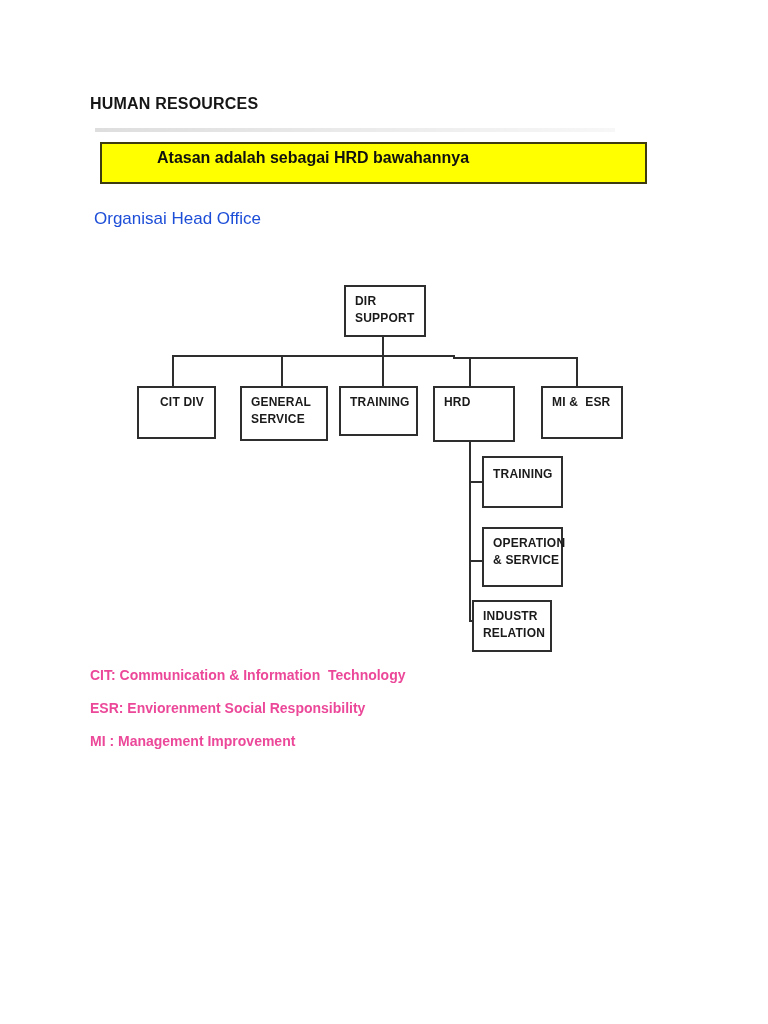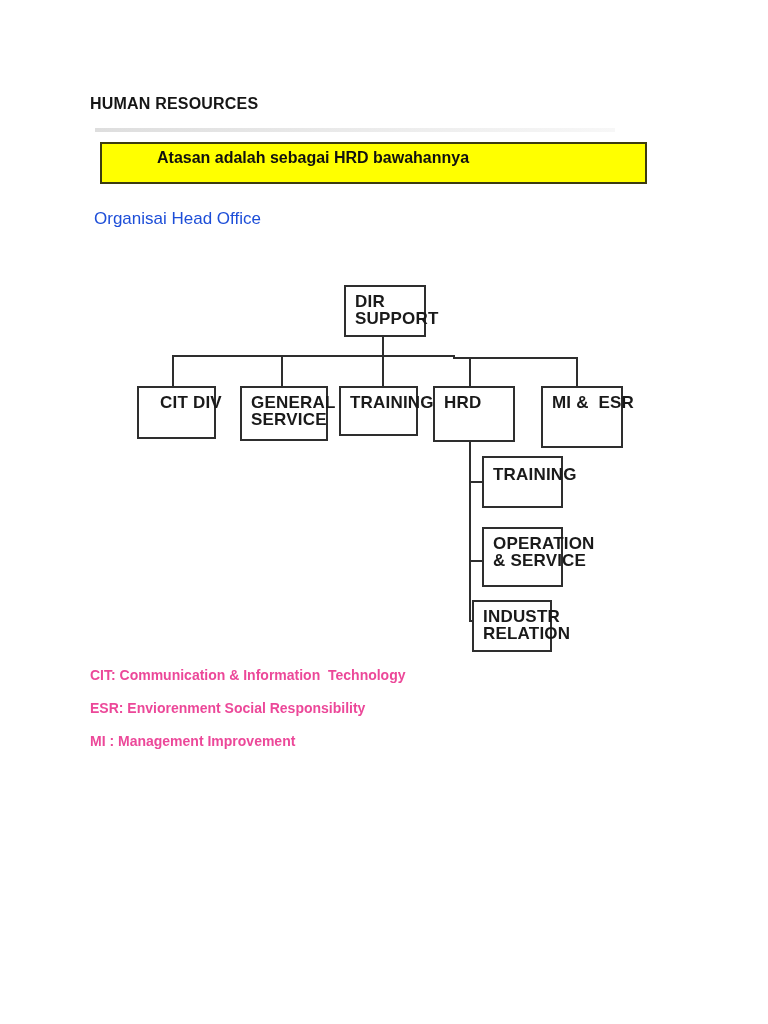--- a/index.html
+++ b/index.html
@@ -58,21 +58,21 @@
     font-size: 17px;
     font-weight: normal;
     color: #1d4ed8;
   }
   .node {
     position: absolute;
     box-sizing: border-box;
     background: #ffffff;
     border: 2px solid #2e2e2e;
     padding: 6px 2px 0 9px;
-    font-size: 17px;
+    font-size: 12px;
     font-weight: bold;
     line-height: 17px;
     color: #1a1a1a;
     letter-spacing: 0.2px;
   }
   .node span { display: block; white-space: pre; }
   .node.pad-wide { padding-left: 21px; }
   .line { position: absolute; background: #2e2e2e; }
   .legend { position: absolute; left: 90px; top: 668px; }
   .legend p {
@@ -128,21 +128,21 @@
     </div>
 
     <div class="node" style="left:339px; top:386px; width:79px; height:50px;">
       <span>TRAINING</span>
     </div>
 
     <div class="node" style="left:433px; top:386px; width:82px; height:56px;">
       <span>HRD</span>
     </div>
 
-    <div class="node" style="left:541px; top:386px; width:82px; height:62px;">
+    <div class="node" style="left:541px; top:386px; width:82px; height:53px;">
       <span>MI &amp;  ESR</span>
     </div>
 
     <div class="node" style="left:482px; top:456px; width:81px; height:52px; padding-top:8px;">
       <span>TRAINING</span>
     </div>
 
     <div class="node" style="left:482px; top:527px; width:81px; height:60px;text-align:center;">
       <span>OPERATION</span>
       <span>&amp; SERVICE</span>

